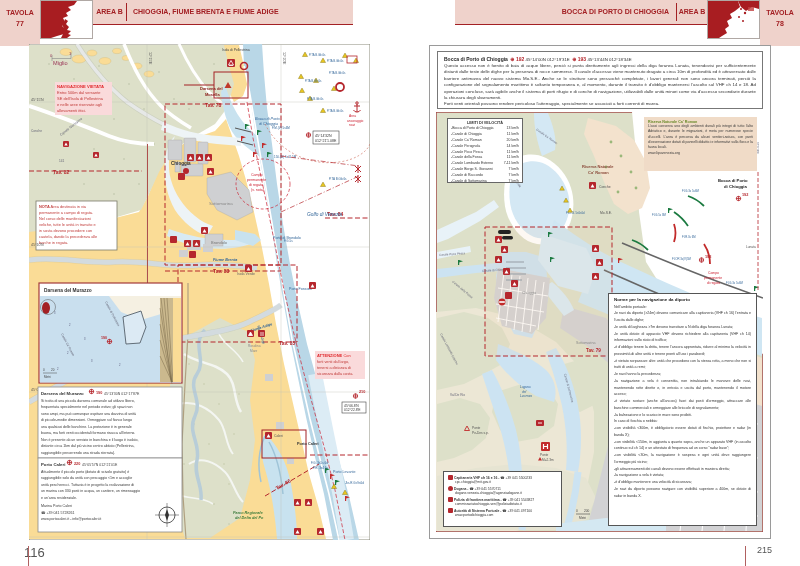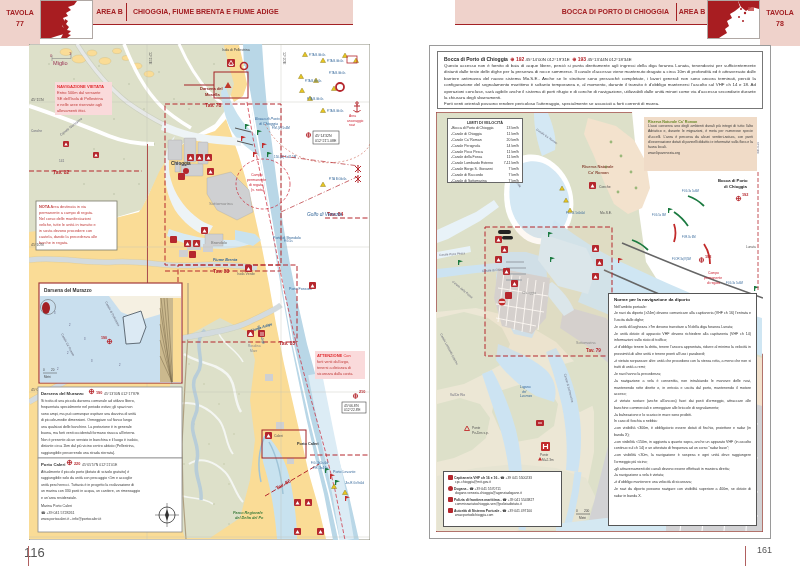--- a/index.html
+++ b/index.html
@@ -893,15 +893,15 @@
 <div style="margin-top:2px"><span style="display:inline-block;width:5px;height:5px;background:#b5272d;border-radius:1px;vertical-align:-1px"></span> <b>Polizia di frontiera marittima</b> - ☎ +39 041 5543827</div>
 <div style="margin-left:7px">commissariatochioggia.ven@poliziadistato.it</div>
 <div style="margin-top:2px"><span style="display:inline-block;width:5px;height:5px;background:#b5272d;border-radius:1px;vertical-align:-1px"></span> <b>Autorità di Sistema Portuale</b> - ☎ +39 041 497100</div>
 <div style="margin-left:7px">www.portodichioggia.com</div>
 </div>
 
 <div class="abs" style="left:24px;top:545px;font-size:13px;color:#555">116</div>
 
 <div class="abs" style="left:28px;top:546px;width:1px;height:20px;background:#b06060"></div>
 
-<div class="abs" style="left:757px;top:545px;font-size:9px;color:#555">161</div>
+<div class="abs" style="left:757px;top:545px;font-size:9px;color:#555">215</div>
 
 <div class="abs" style="left:745px;top:546px;width:1px;height:20px;background:#b06060"></div>
 
 </body></html>

